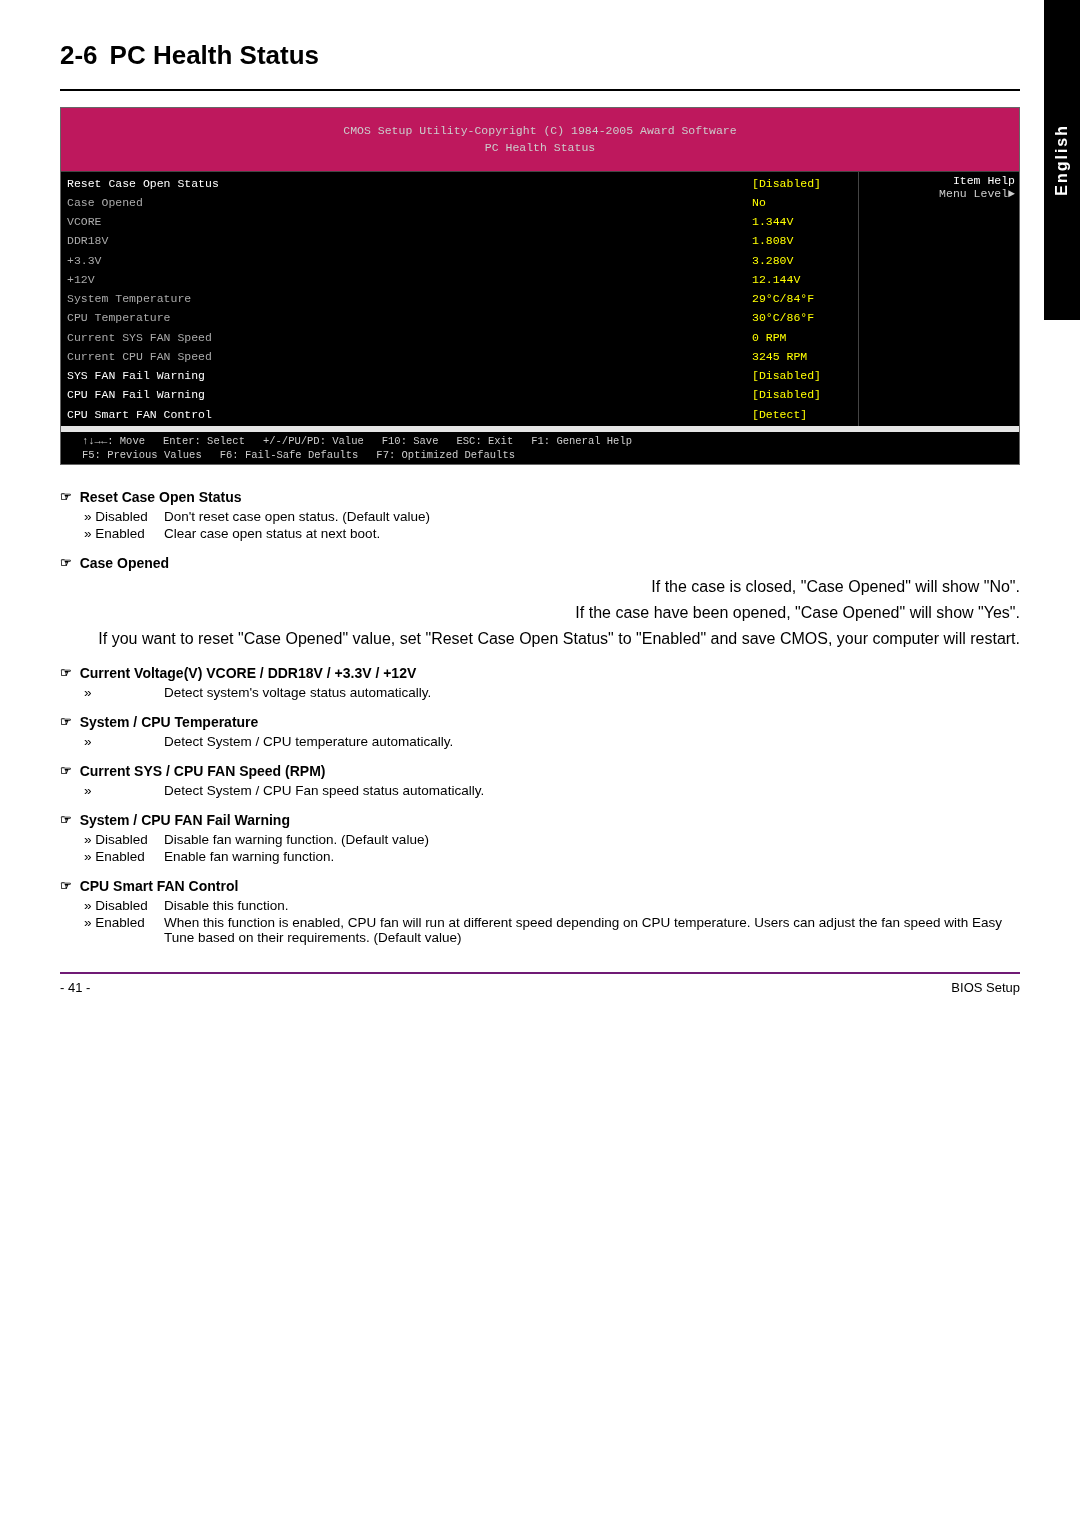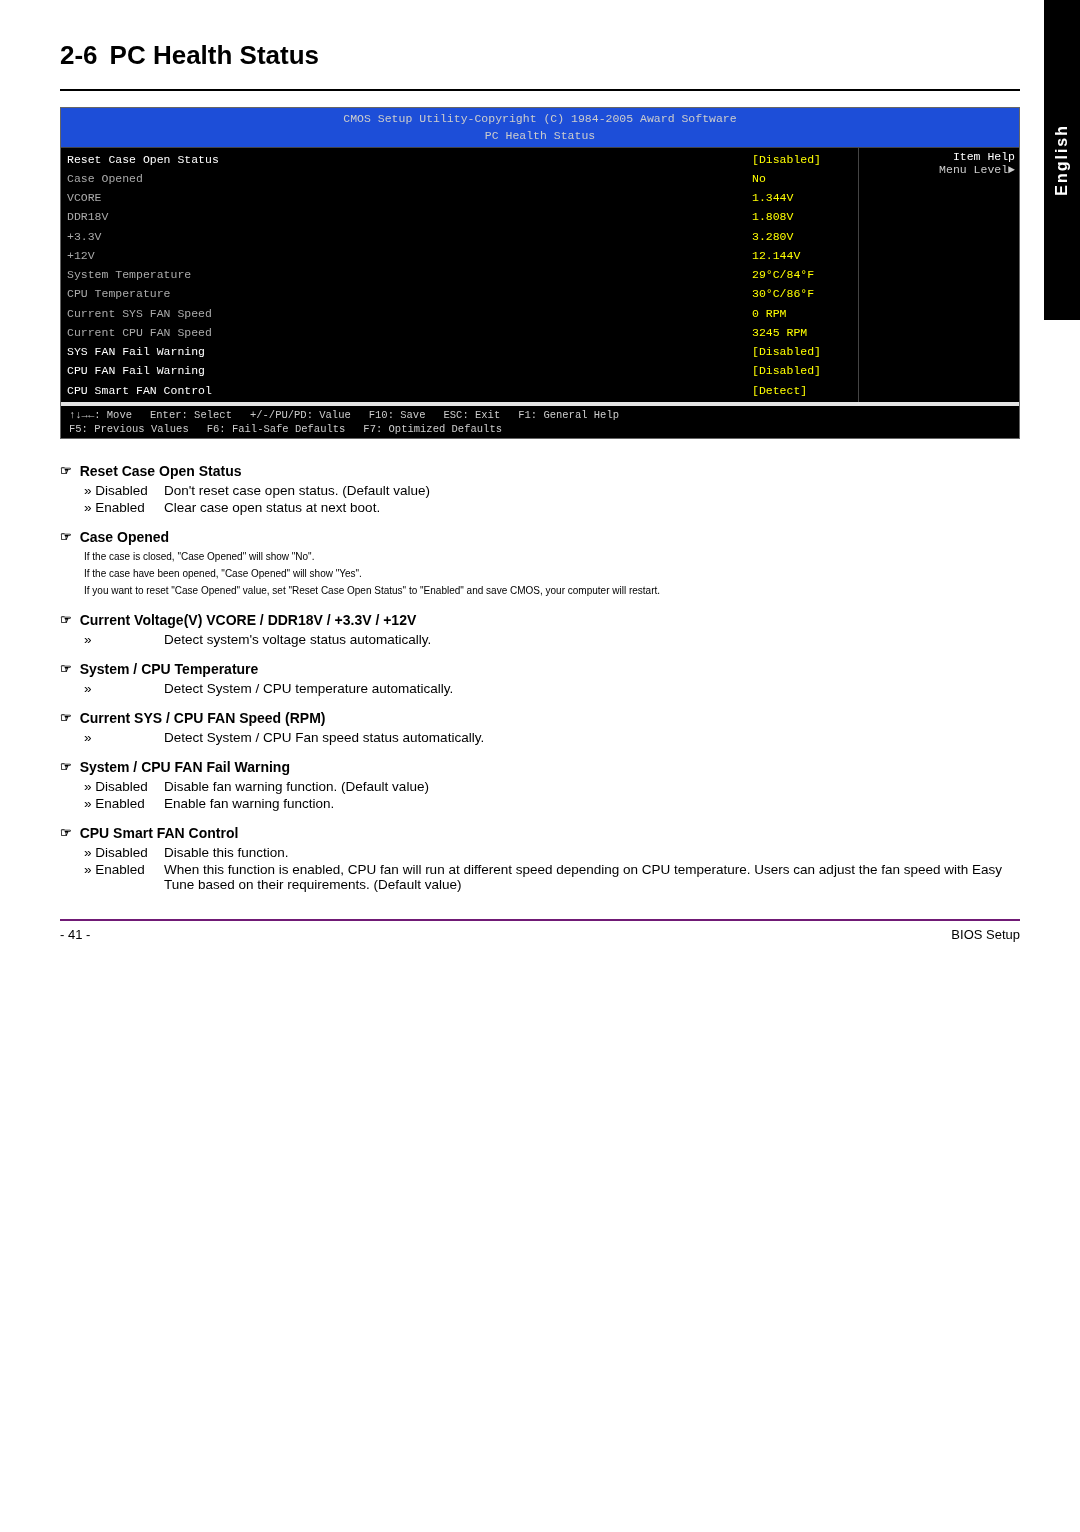--- a/index.html
+++ b/index.html
@@ -56,23 +56,23 @@
       border: 1px solid #666;
       background: #000;
       color: #ccc;
       font-family: 'Courier New', monospace;
       font-size: 11.5px;
       margin-bottom: 24px;
       width: 100%;
     }
     .bios-header {
       text-align: center;
-      background: #1d4ed8;
-      color: #ccc;
-      padding: 2px 0;
+      background: #be185d;
+      color: #ccc;
+      padding: 14px 0;
       border-bottom: 1px solid #444;
     }
     .bios-header div {
       line-height: 1.5;
     }
     .bios-body {
       display: flex;
       flex-direction: row;
     }
     .bios-main {
@@ -96,22 +96,22 @@
       flex: 1;
     }
     .bios-row .label.white {
       color: #fff;
     }
     .bios-row .value {
       color: #ff0;
       min-width: 100px;
     }
     .bios-footer {
-      border-top: 4px solid #e5e5e5;
-      padding: 3px 8px;
+      border-top: 6px solid #e5e5e5;
+      padding: 3px 21px;
       display: flex;
       justify-content: space-between;
       font-size: 10.5px;
       color: #ccc;
       flex-wrap: wrap;
       gap: 2px;
     }
     .bios-footer-row {
       display: flex;
       gap: 18px;
@@ -152,23 +152,24 @@
     }
     .desc-item .bullet {
       min-width: 80px;
       font-weight: normal;
     }
     .desc-item .desc-text {
       flex: 1;
     }
     .desc-paragraph {
       margin-left: 24px;
-      font-size: 10px;
+      font-size: 16px;
       margin-bottom: 2px;
       line-height: 1.5;
+      text-align: right;
     }
 
     
     .page-footer {
       position: absolute;
       bottom: 24px;
       left: 60px;
       right: 60px;
       display: flex;
       justify-content: space-between;

